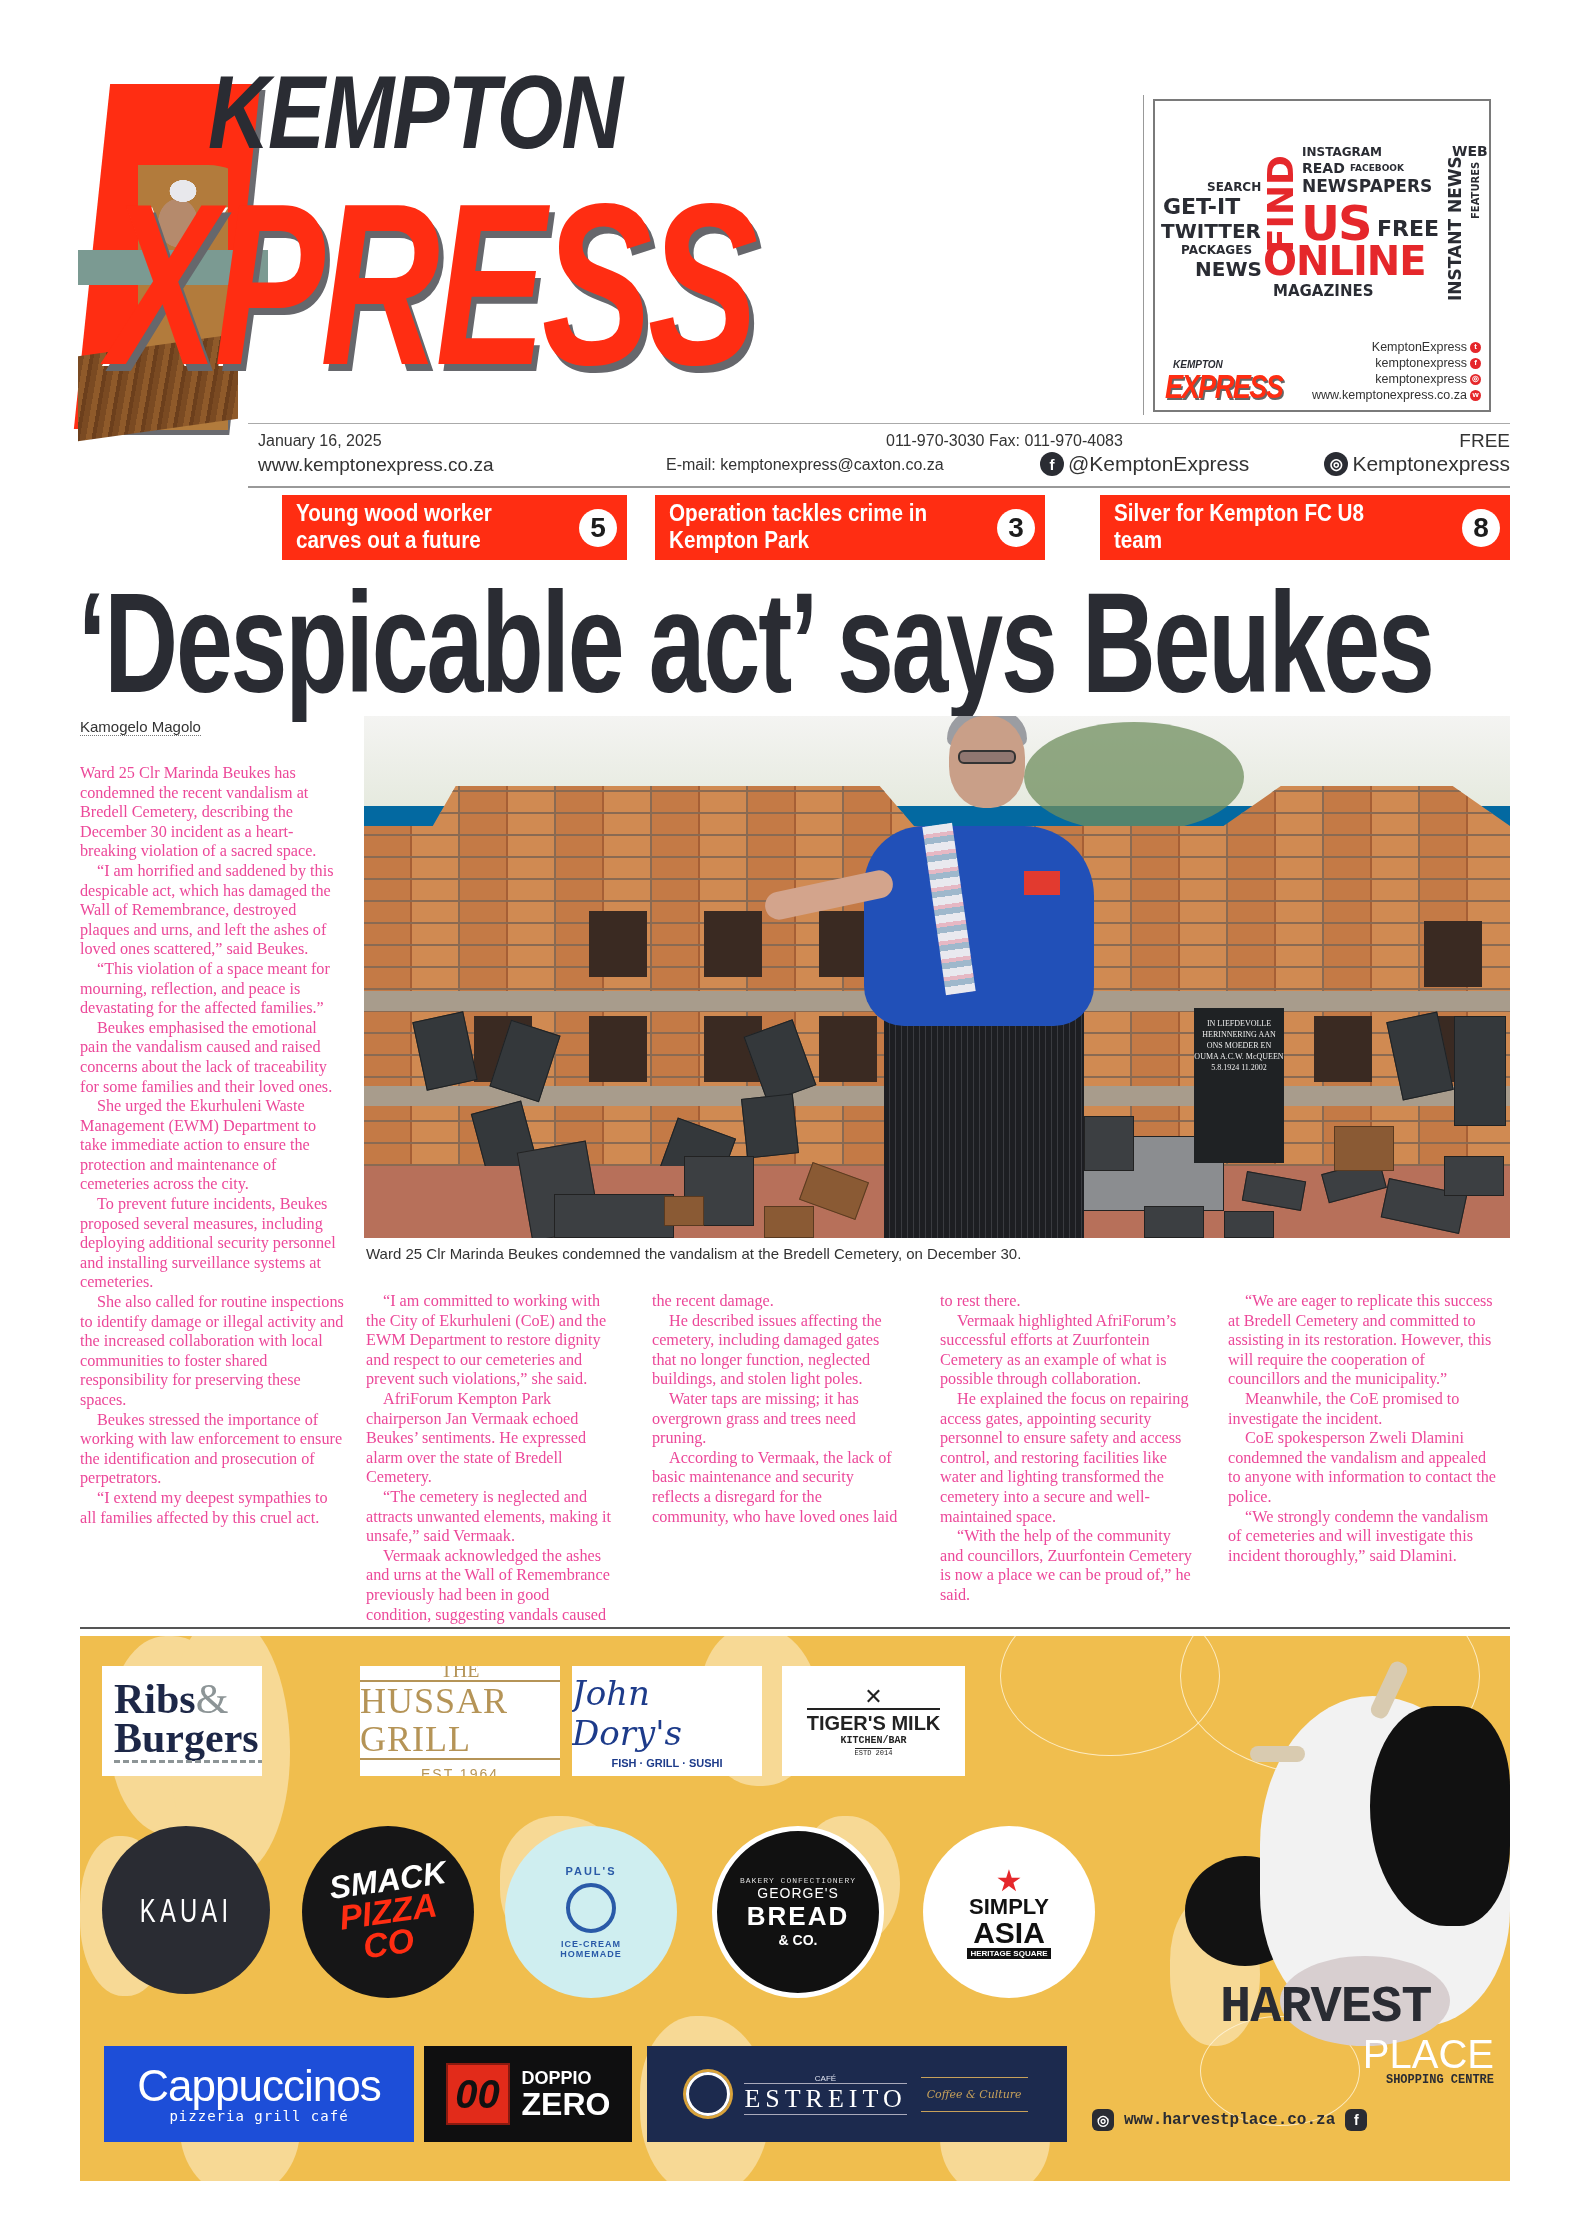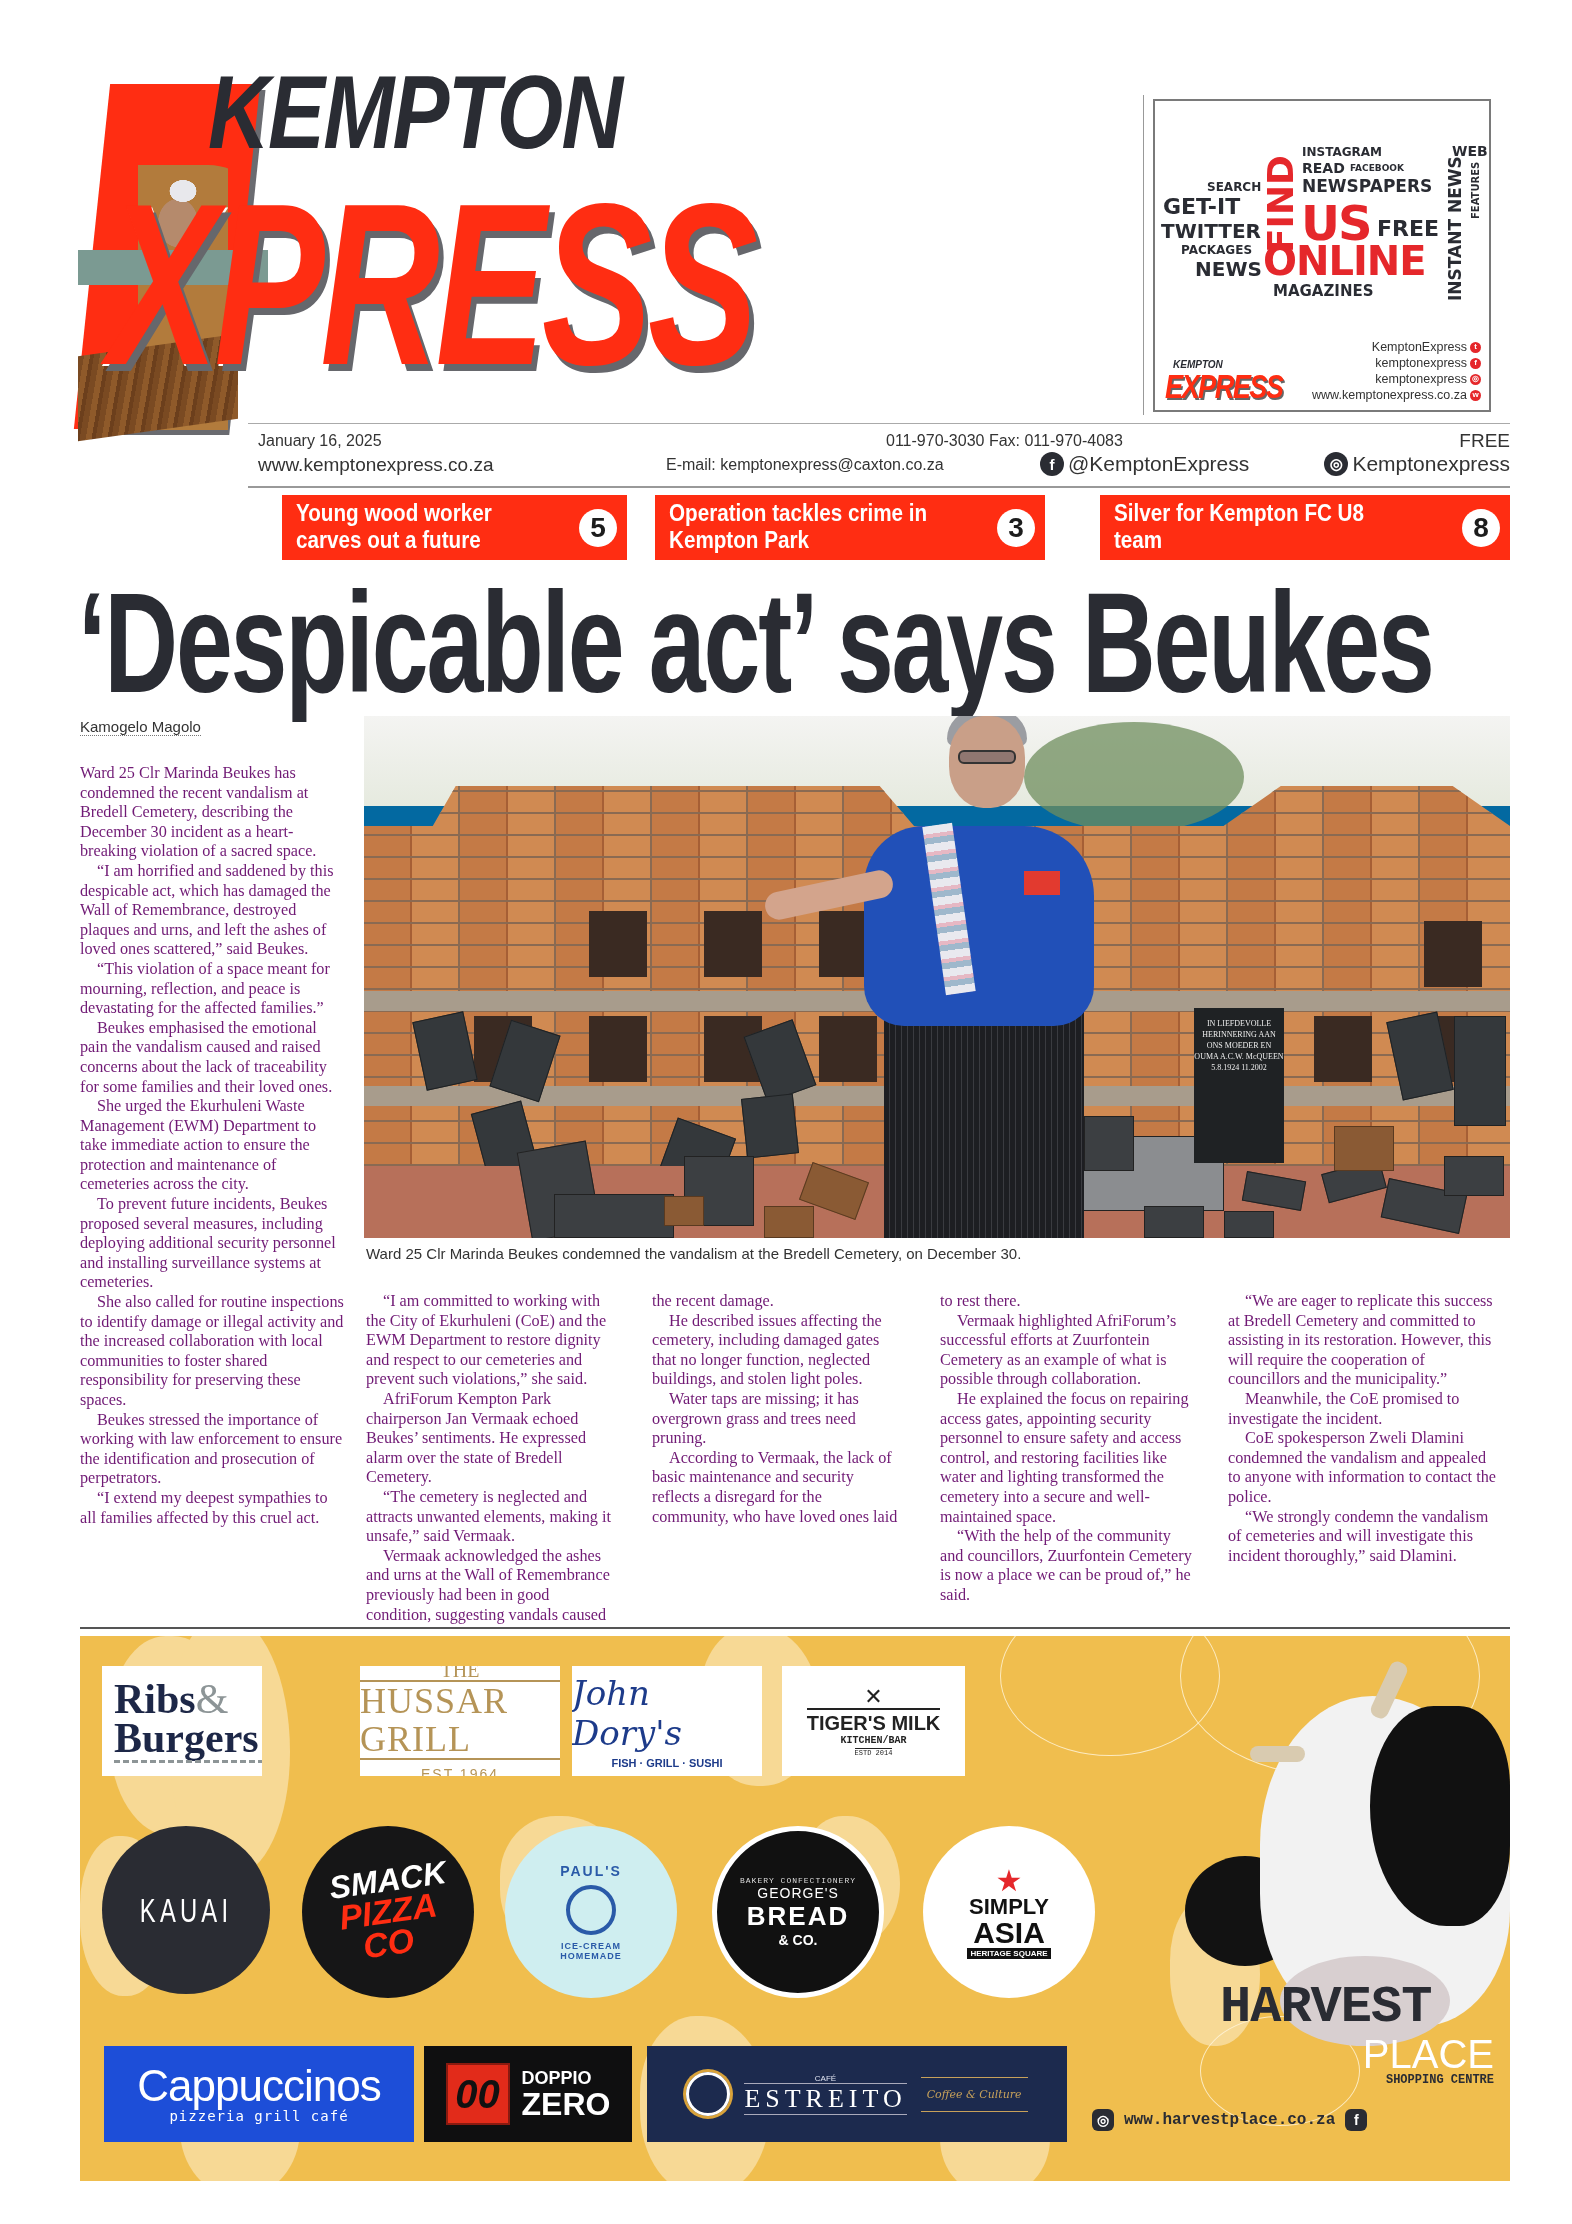--- a/index.html
+++ b/index.html
@@ -83,21 +83,21 @@
 
   
   .headline {
     position: absolute; left: 78px; top: 572px; white-space: nowrap;
     font-family: "Liberation Sans", sans-serif; font-weight: bold; font-size: 142px; line-height: 1;
     color: #2a2c33; letter-spacing: -3px; transform: scaleX(0.72); transform-origin: left top;
   }
 
   
   .byline { position: absolute; left: 80px; top: 718px; font-size: 15px; color: #333; border-bottom: 1px dotted #777; line-height: 17px; }
-  .col { position: absolute; font-family: "Liberation Serif", serif; font-size: 16.2px; line-height: 19.6px; color: #701a75; }
+  .col { position: absolute; font-family: "Liberation Serif", serif; font-size: 16.2px; line-height: 19.6px; color: #ec4899; }
   .col p { text-indent: 17px; }
   .col p.noindent { text-indent: 0; }
   .col1 { left: 80px; top: 764px; width: 265px; }
   .col2 { left: 366px; top: 1292px; width: 250px; }
   .col3 { left: 652px; top: 1292px; width: 250px; }
   .col4 { left: 940px; top: 1292px; width: 252px; }
   .col5 { left: 1228px; top: 1292px; width: 270px; }
 
   .photo {
     position: absolute; left: 364px; top: 716px; width: 1146px; height: 522px; overflow: hidden;
@@ -375,21 +375,21 @@
 
   <div class="logo-circle" style="left:22px;top:190px;width:168px;height:168px;background:#2a2c33;">
     <div style="font-family:'Liberation Sans',sans-serif;font-size:34px;color:#fff;letter-spacing:6px;transform:scaleX(.7);">KAUAI</div>
   </div>
   <div class="logo-circle" style="left:222px;top:190px;width:172px;height:172px;background:#161617;">
     <div style="font-family:'Liberation Sans',sans-serif;font-weight:bold;font-style:italic;font-size:32px;line-height:30px;color:#fff;transform:rotate(-8deg);">SMACK</div>
     <div style="font-family:'Liberation Sans',sans-serif;font-weight:bold;font-style:italic;font-size:34px;line-height:32px;color:#ff2d12;transform:rotate(-8deg);">PIZZA</div>
     <div style="font-family:'Liberation Sans',sans-serif;font-weight:bold;font-style:italic;font-size:34px;line-height:32px;color:#ff2d12;transform:rotate(-8deg);">CO</div>
   </div>
   <div class="logo-circle" style="left:425px;top:190px;width:172px;height:172px;background:#cfeef0;">
-    <div style="font-family:'Liberation Sans',sans-serif;font-weight:bold;font-size:14px;color:#2a5aa8;letter-spacing:2px;">PAUL'S</div>
+    <div style="font-family:'Liberation Sans',sans-serif;font-weight:bold;font-size:11px;color:#2a5aa8;letter-spacing:2px;">PAUL'S</div>
     <div style="width:50px;height:50px;border:4px solid #2a5aa8;border-radius:50%;margin:6px 0;"></div>
     <div style="font-family:'Liberation Sans',sans-serif;font-weight:bold;font-size:9px;color:#2a5aa8;letter-spacing:1px;">ICE-CREAM</div>
     <div style="font-family:'Liberation Sans',sans-serif;font-weight:bold;font-size:9px;color:#2a5aa8;letter-spacing:1px;">HOMEMADE</div>
   </div>
   <div class="logo-circle" style="left:632px;top:190px;width:172px;height:172px;background:#111;border:5px solid #fff;">
     <div style="font-family:'Liberation Mono',monospace;font-size:8px;color:#ddd;letter-spacing:1px;">BAKERY CONFECTIONERY</div>
     <div style="font-family:'Liberation Sans',sans-serif;font-size:14px;color:#fff;letter-spacing:1px;">GEORGE'S</div>
     <div style="font-family:'Liberation Sans',sans-serif;font-weight:bold;font-size:26px;color:#fff;letter-spacing:2px;">BREAD</div>
     <div style="font-family:'Liberation Sans',sans-serif;font-weight:bold;font-size:14px;color:#fff;">&amp; CO.</div>
   </div>

